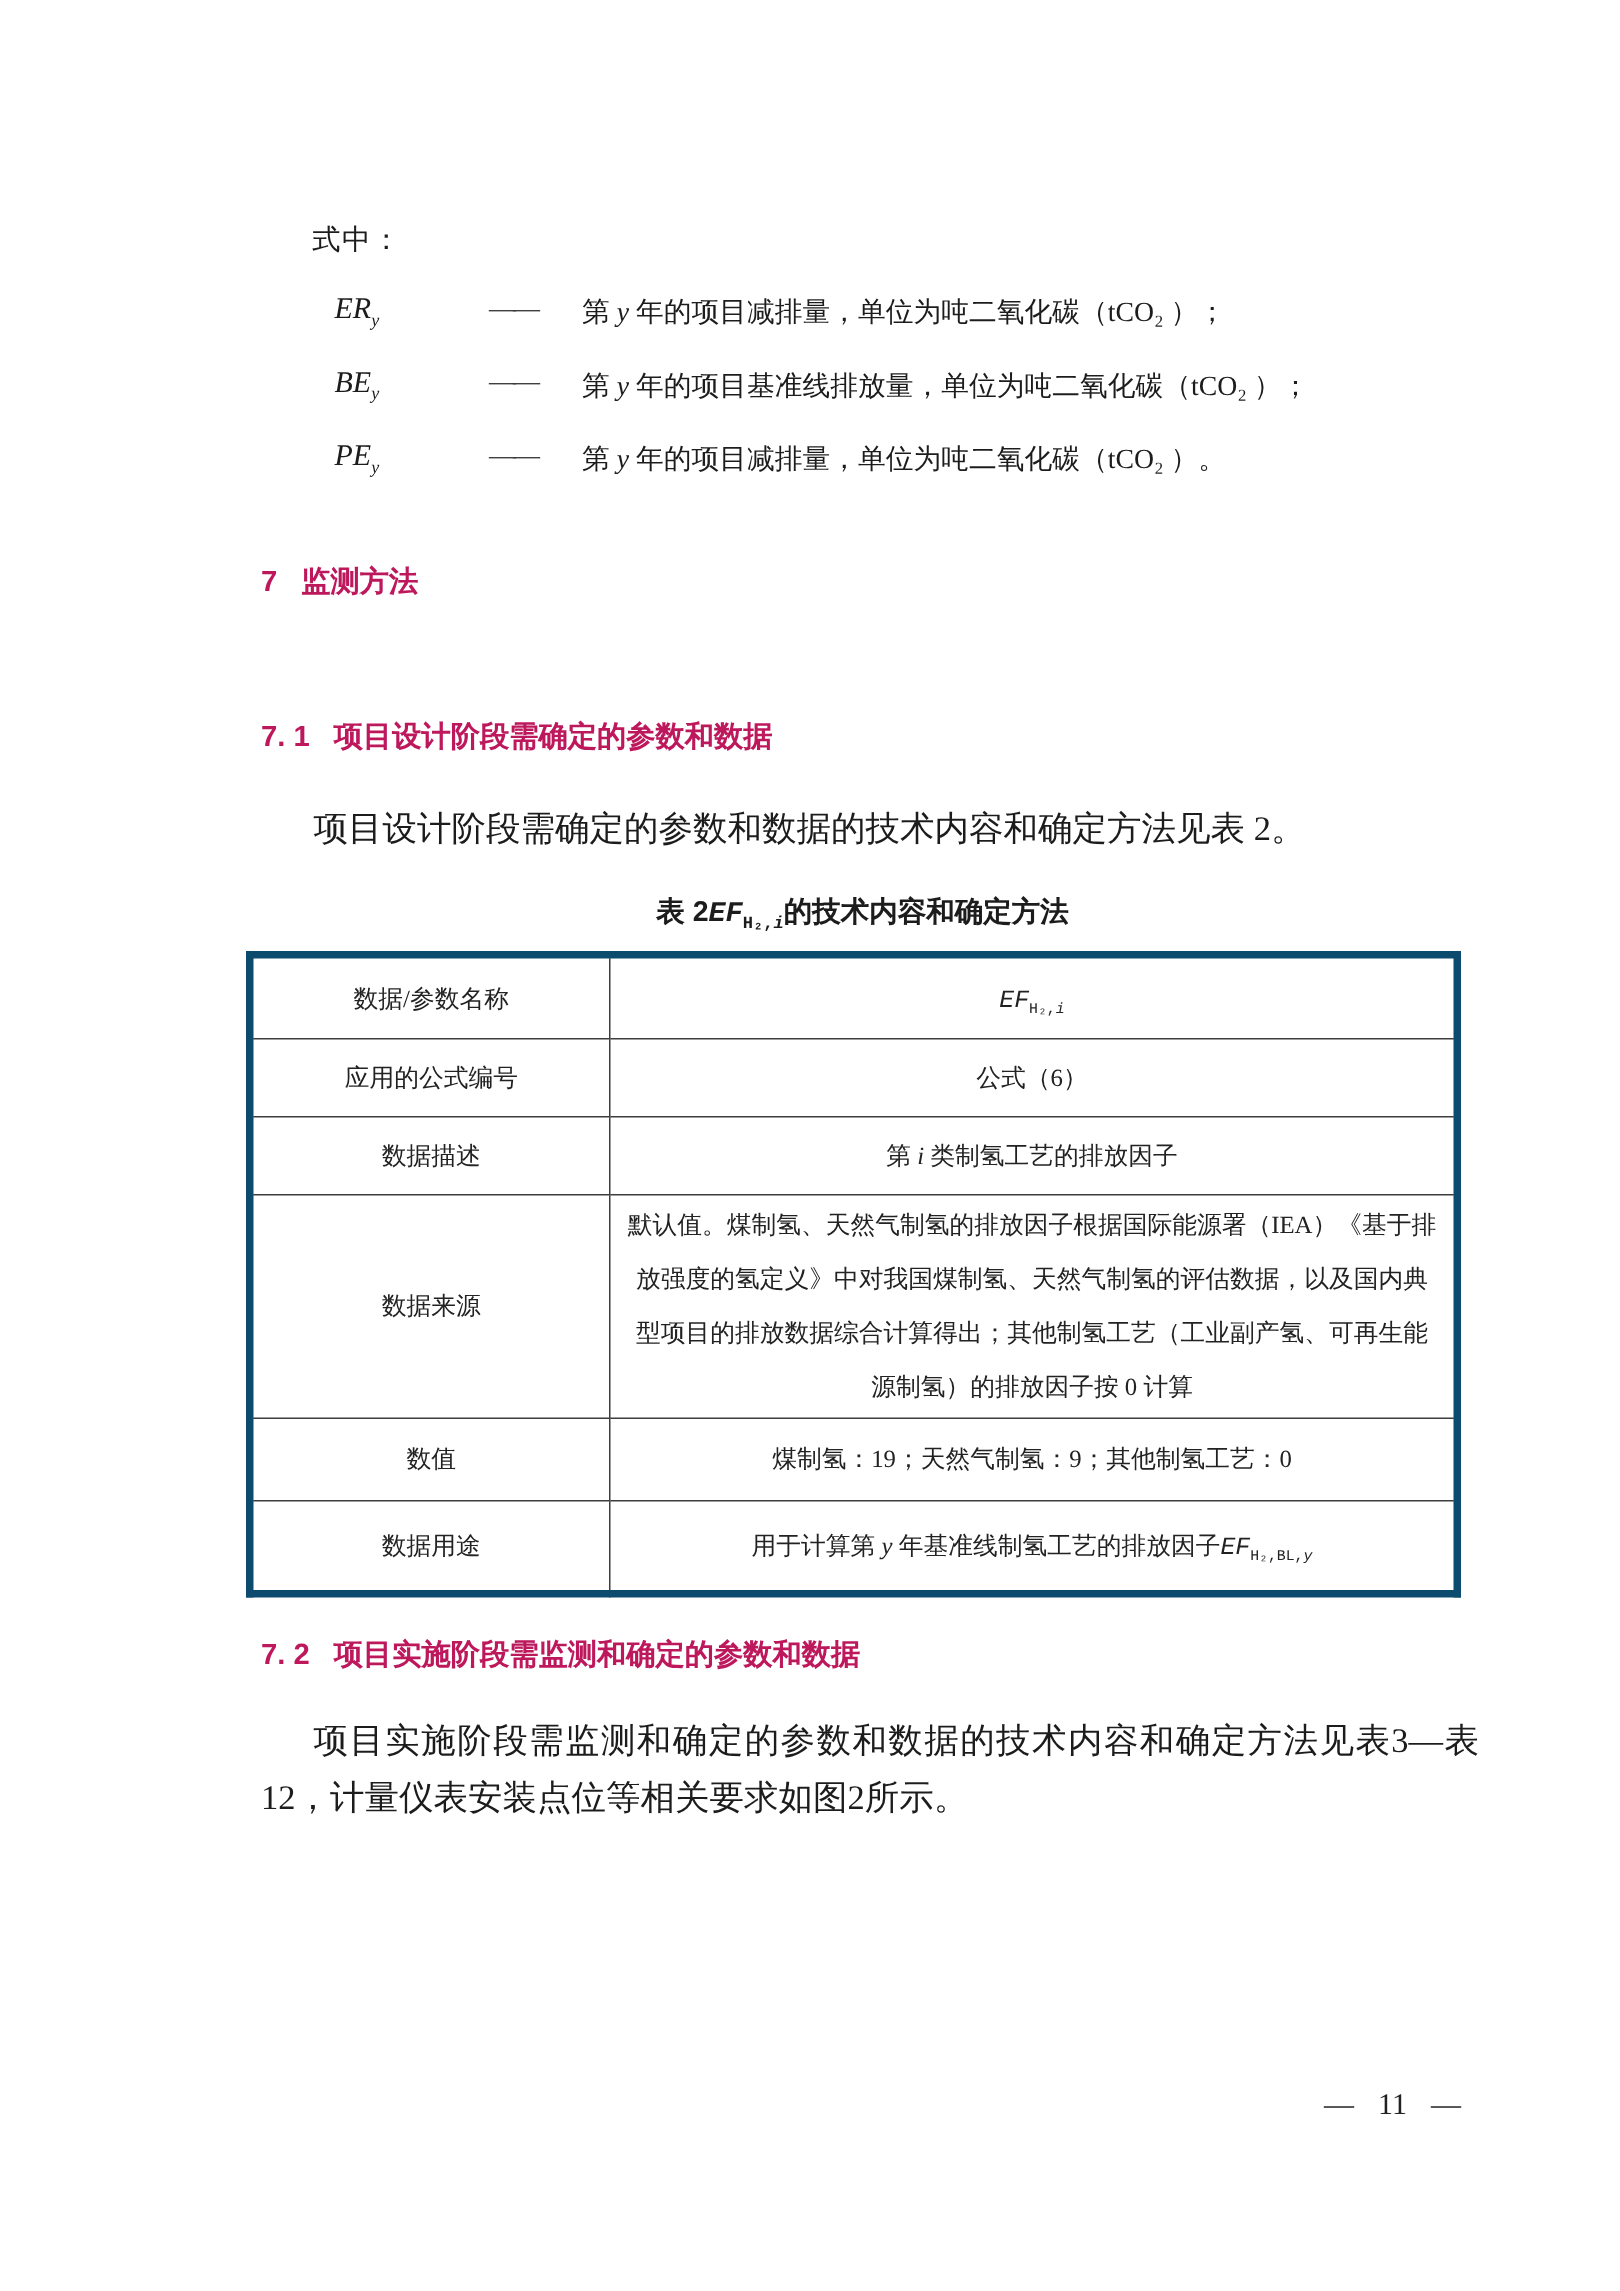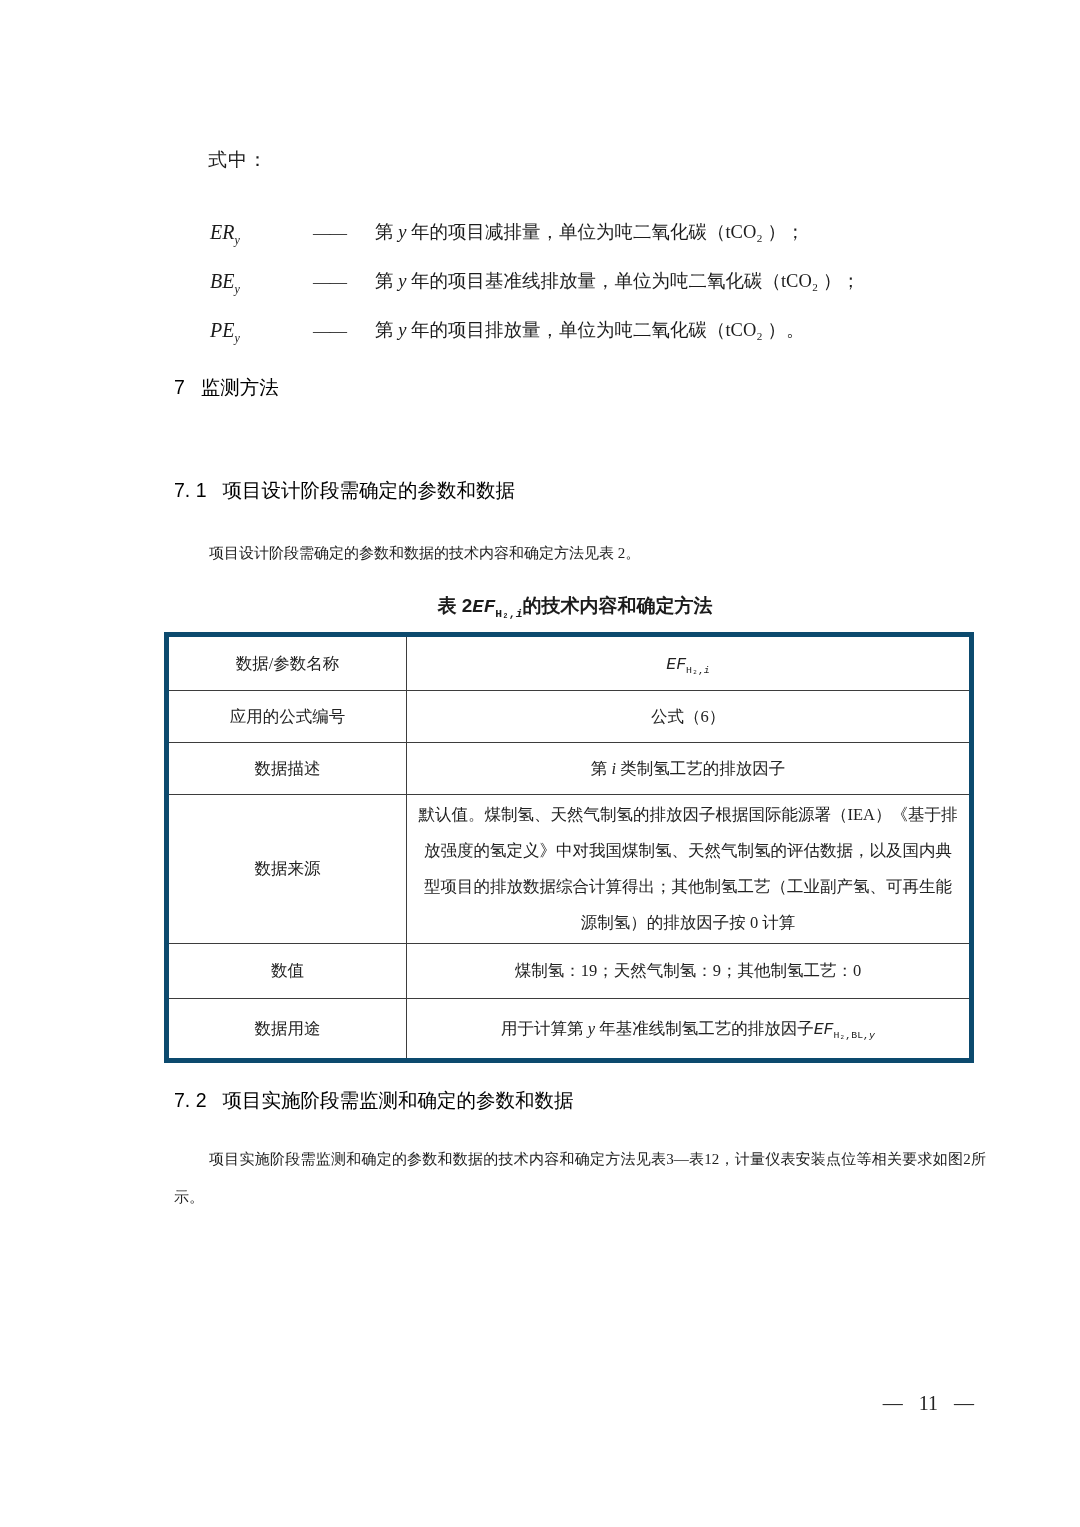--- a/index.html
+++ b/index.html
@@ -11,36 +11,36 @@
     font-family: "Liberation Serif", serif;
     color: #1c1c1c;
     overflow: hidden;
     padding-left: 36px;
   }
   .content { padding: 147px 140px 0 138px; box-sizing: border-box; }
 
   
   .formula-intro { margin-left: 34px; font-size: 19px; letter-spacing: 1px; }
   .terms { margin-top: 22px; }
-  .term { display: flex; align-items: flex-end; height: 49px; margin-left: 36px; font-size: 19px; }
+  .term { display: flex; align-items: flex-start; height: 49px; margin-left: 49px; font-size: 19px; }
   .term-symbol { width: 103px; font-style: italic; font-size: 20px; }
   .term-dash { width: 62px; color: #3a3a3a; letter-spacing: -2px; font-size: 18px; }
   .term-desc { flex: 1; font-size: 18.5px; }
   i.mvar { font-style: italic; font-family: "Liberation Serif", serif; }
   sub { font-size: 60%; line-height: 0; }
 
   
-  .heading { font-family: "Liberation Sans", sans-serif; font-weight: 400; font-size: 19.5px; color: #000000; }
+  .heading { font-family: "Liberation Sans", sans-serif; font-weight: 700; font-size: 19.5px; color: #be185d; }
   .h7  { margin-top: 32px; }
   .h71 { margin-top: 76px; }
   .h72 { margin-top: 24px; }
   .heading .num { margin-right: 16px; }
 
   
-  .para { font-size: 15px; line-height: 38px; }
+  .para { font-size: 23px; line-height: 38px; }
   .p71 { margin-top: 30px; text-indent: 35px; }
   .p72 { margin-top: 26px; text-indent: 35px; width: 812px; text-align: justify; }
 
   
   .tbl-caption {
     margin-top: 21px; text-align: center;
     font-family: "Liberation Sans", sans-serif; font-weight: 700; font-size: 19px;
   }
   .tbl-caption .cap-prefix { }
   .tbl-caption .ef, .efwrap { font-family: Liberation Mono, monospace; font-weight: 700; }
@@ -96,21 +96,21 @@
 
       <div class="term">
         <span class="term-symbol"><i>BE</i><sub><i>y</i></sub></span>
         <span class="term-dash">——</span>
         <span class="term-desc"><span>第 </span><i class="mvar">y</i><span> 年的项目基准线排放量，单位为吨二氧化碳（tCO₂ ）；</span></span>
       </div>
 
       <div class="term">
         <span class="term-symbol"><i>PE</i><sub><i>y</i></sub></span>
         <span class="term-dash">——</span>
-        <span class="term-desc"><span>第 </span><i class="mvar">y</i><span> 年的项目排放量，单位为吨二氧化碳（tCO₂ ）。</span></span>
+        <span class="term-desc"><span>第 </span><i class="mvar">y</i><span> 年的项目减排量，单位为吨二氧化碳（tCO₂ ）。</span></span>
       </div>
 
     </div>
 
     <div class="heading h7">
       <span class="num">7</span><span>监测方法</span>
     </div>
 
     <div class="heading h71">
       <span class="num">7. 1</span><span>项目设计阶段需确定的参数和数据</span>

